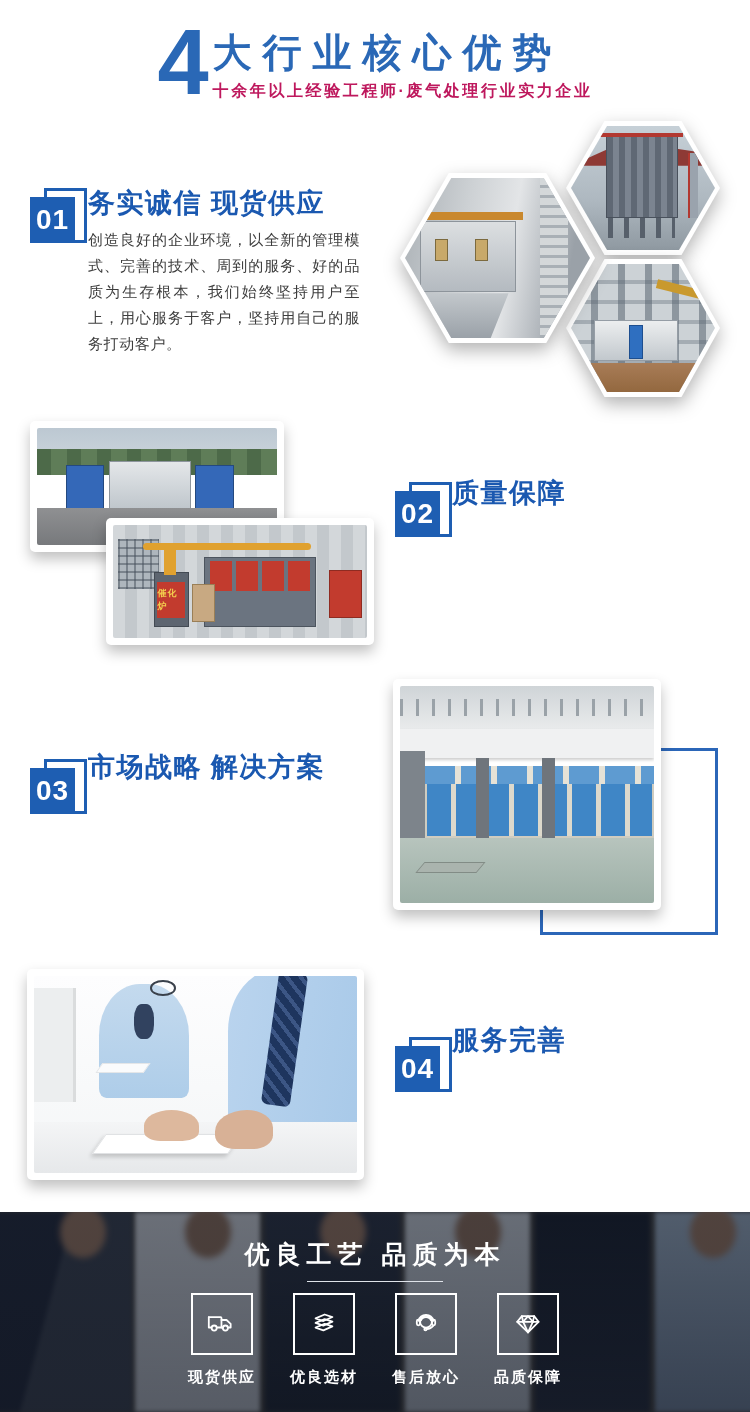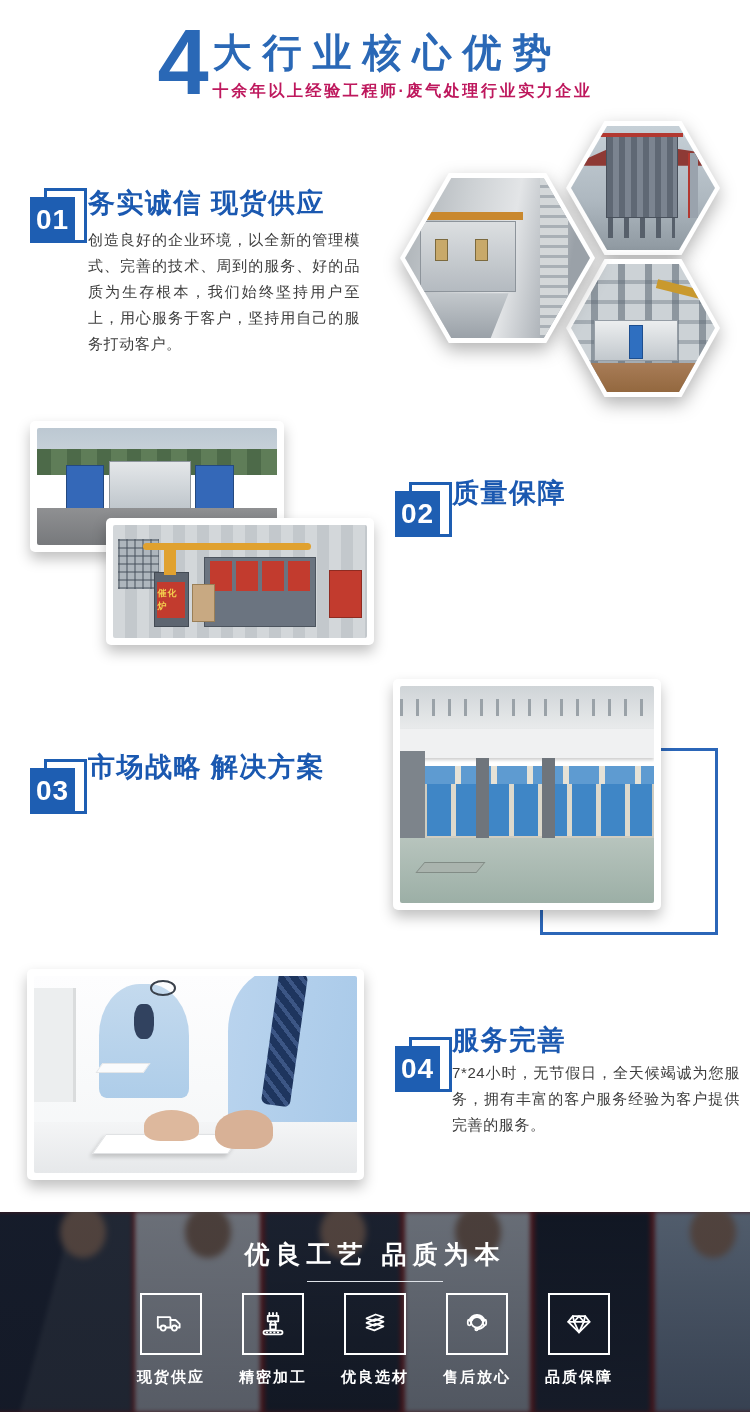--- a/index.html
+++ b/index.html
@@ -113,21 +113,21 @@
   .s4-person2{right:-6%;top:-4%;width:46%;height:92%;background:linear-gradient(100deg,#bad4ee,#a6c8e8);border-radius:35% 15% 0 0;}
   .s4-tie2{right:18%;top:-2%;width:9%;height:68%;background:repeating-linear-gradient(45deg,#1e355e 0 7px,#3c5685 7px 11px);transform:rotate(8deg);border-radius:6px;}
   .s4-desk{left:0;bottom:0;width:100%;height:26%;background:linear-gradient(#f4f5f6,#e6e8ea);}
   .s4-kb{left:20%;bottom:10%;width:42%;height:10%;background:#fff;border:1px solid #e0e2e4;box-shadow:0 3px 4px rgba(0,0,0,.18);transform:skewX(-35deg);}
   .s4-kb2{left:20%;top:44%;width:15%;height:5%;background:#fafbfc;border:1px solid #e4e6e8;transform:skewX(-35deg);}
   .s4-hand1{left:34%;bottom:16%;width:17%;height:16%;background:#ddb89d;border-radius:50% 50% 30% 30%;}
   .s4-hand2{left:56%;bottom:12%;width:18%;height:20%;background:#d8b196;border-radius:55% 45% 35% 35%;}
   .s4-headset{left:36%;top:2%;width:8%;height:8%;border:2px solid #3a414b;border-radius:50%;background:transparent;}
 
   
-  .banner{position:absolute;left:0;top:1212px;width:750px;height:200px;background:#7f1d1d;overflow:hidden;}
+  .banner{position:absolute;left:0;top:1212px;width:750px;height:200px;background:#404040;overflow:hidden;}
   .bp{position:absolute;filter:blur(2px);}
   .bp1{left:-18px;top:0;width:150px;height:200px;background:linear-gradient(105deg,#20283a 0 45%,#38404f 45% 100%);}
   .bp2{left:135px;top:0;width:125px;height:200px;background:linear-gradient(#d2d6dc,#b4bac3);}
   .bp3{left:265px;top:0;width:135px;height:200px;background:linear-gradient(#2b3344,#1c2432);}
   .bp4{left:405px;top:0;width:125px;height:200px;background:linear-gradient(#ccd2d9,#a8b0ba);}
   .bp5{left:535px;top:0;width:115px;height:200px;background:linear-gradient(#171e2c,#232b3b);}
   .bp6{left:655px;top:0;width:100px;height:200px;background:linear-gradient(#9db0c4,#6e8098);}
   .bhead{position:absolute;top:-6px;width:46px;height:52px;border-radius:50%;background:#9a7862;filter:blur(3px);}
   .bh1{left:60px;} .bh2{left:185px;background:#8e705c;} .bh3{left:320px;} .bh4{left:455px;background:#8e705c;} .bh5{left:690px;}
   .banner-overlay{position:absolute;inset:0;background:linear-gradient(rgba(12,17,28,.52),rgba(10,14,24,.55));}
@@ -266,21 +266,20 @@
       <div class="layer s4-hand1"></div>
       <div class="layer s4-hand2"></div>
     </div>
   </div>
 
   <div class="badge" style="left:395px;top:1037px;">
     <span class="badge-outline"></span>
     <span class="badge-num">04</span>
   </div>
   <h2 class="sec-title" style="left:452px;top:1026px;">服务完善</h2>
-  <p class="sec-body" style="left:452px;top:1060px;width:288px;">7*24小时，无节假日，全天候竭诚为您服务，拥有丰富的客户服务经验为客户提供完善的服务。</p>
 
   <div class="banner">
     <div class="bp bp1"></div>
     <div class="bp bp2"></div>
     <div class="bp bp3"></div>
     <div class="bp bp4"></div>
     <div class="bp bp5"></div>
     <div class="bp bp6"></div>
     <div class="bhead bh1"></div>
     <div class="bhead bh2"></div>
@@ -302,33 +301,20 @@
             <circle cx="10.6" cy="21.8" r="2.4"></circle>
             <circle cx="21.2" cy="21.8" r="2.4"></circle>
             <path d="M13.1 21.3h5.5"></path>
           </svg>
         </div>
         <div class="feature-label">现货供应</div>
       </div>
       <div class="feature">
         <div class="feature-box">
           <svg width="38" height="38" viewBox="0 0 36 36" class="icon-stroke">
-            <path d="M14.5 7.5v2.8M18 7.5v2.8M21.5 7.5v2.8"></path>
-            <rect x="13" y="10.3" width="10" height="5.2"></rect>
-            <path d="M16.3 15.5l-1.1 3h5.6l-1.1-3"></path>
-            <rect x="15.4" y="18.5" width="5.2" height="4.6"></rect>
-            <rect x="9" y="24.2" width="18" height="3.6" rx="1.8"></rect>
-            <path d="M12 26h12" stroke-dasharray="0.5 3"></path>
-          </svg>
-        </div>
-        <div class="feature-label">精密加工</div>
-      </div>
-      <div class="feature">
-        <div class="feature-box">
-          <svg width="38" height="38" viewBox="0 0 36 36" class="icon-stroke">
             <path d="M10 12.6l8.6-3.6 7.4 2.4-8.6 3.8z"></path>
             <path d="M10 17l8.6-3.6 7.4 2.4-8.6 3.8z"></path>
             <path d="M10 21.4l8.6-3.6 7.4 2.4-8.6 3.8z"></path>
           </svg>
         </div>
         <div class="feature-label">优良选材</div>
       </div>
       <div class="feature">
         <div class="feature-box">
           <svg width="38" height="38" viewBox="0 0 36 36" class="icon-stroke">

